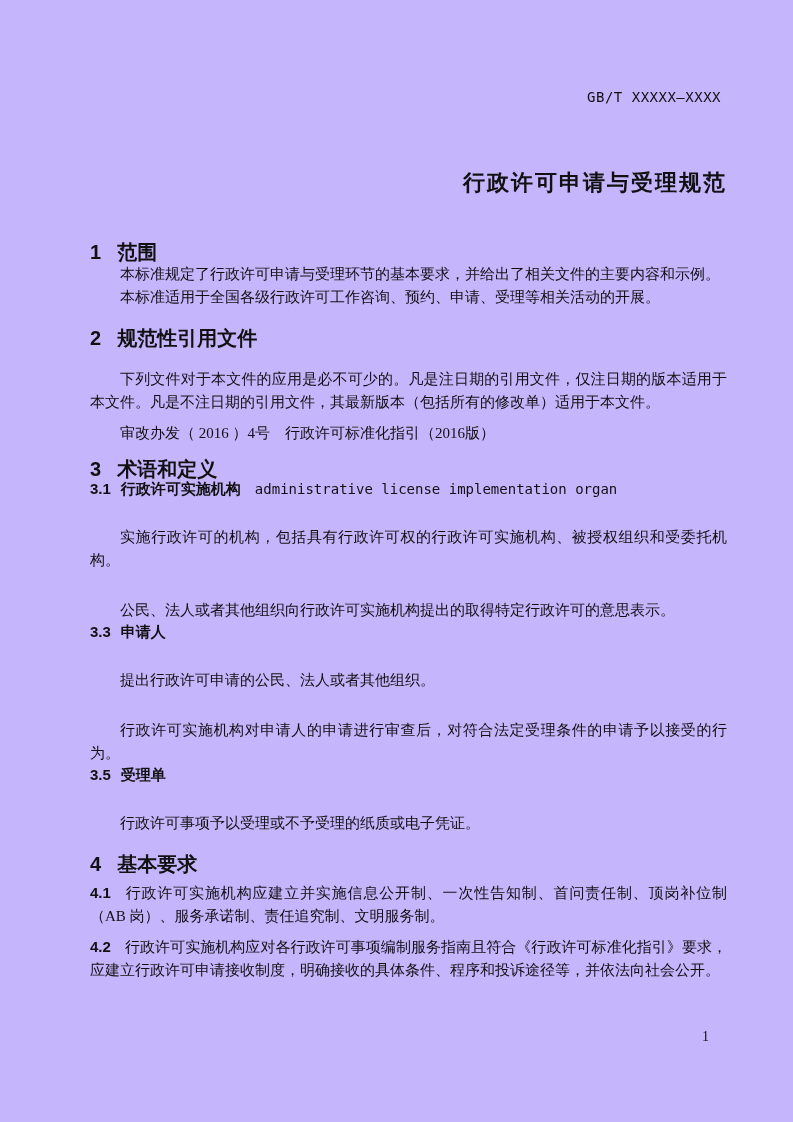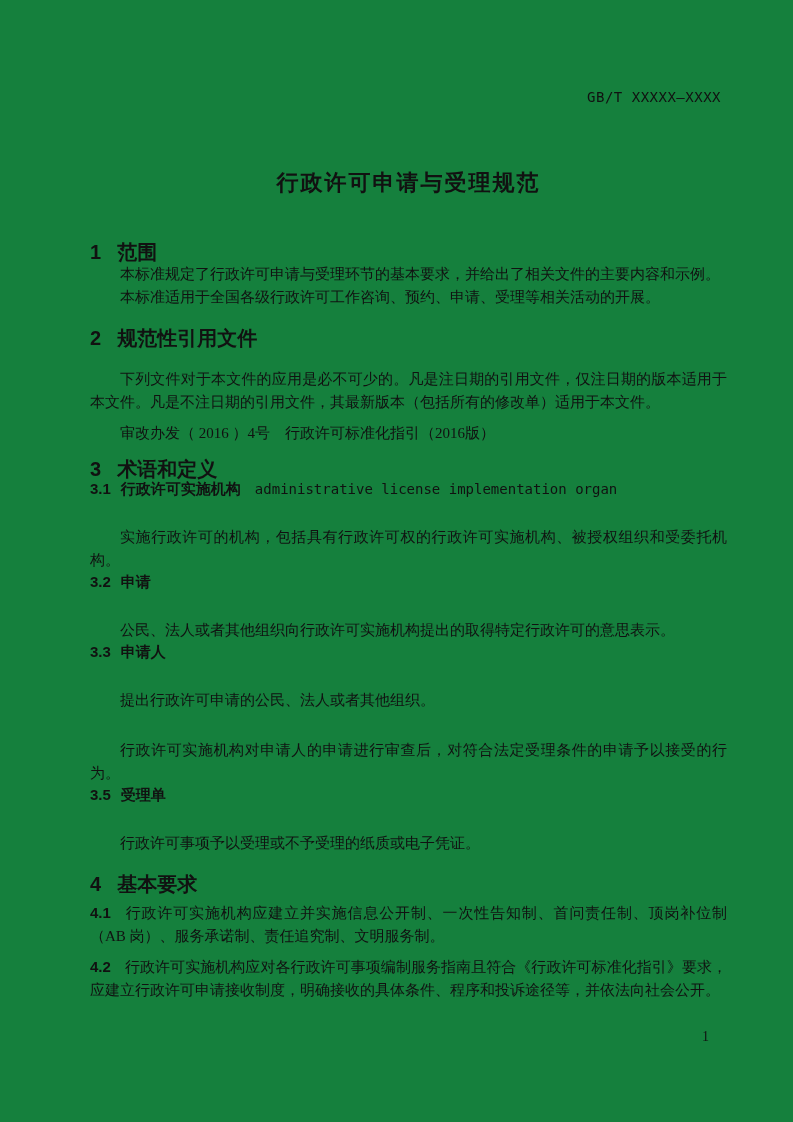--- a/index.html
+++ b/index.html
@@ -1,39 +1,39 @@
 <!DOCTYPE html>
 <html><head>
 <meta charset="utf-8">
 <style>
   * { margin: 0; padding: 0; box-sizing: border-box; }
   html, body { background: #ffffff; }
   .page {
     position: relative;
     width: 793px;
     height: 1122px;
-    background: #15803d;
+    background: #c4b5fd;
     padding: 88px 66px 0 90px;
     font-family: "Liberation Serif", "DejaVu Serif", serif;
     font-size: 15px;
     line-height: 23px;
     color: #111111;
     overflow: hidden;
   }
   .doc-header {
     text-align: right;
     font-family: "DejaVu Sans Mono", monospace;
     font-size: 14px;
     letter-spacing: 0.5px;
     line-height: 18px;
     padding-right: 6px;
   }
   .doc-title {
     margin-top: 62px;
-    text-align: center;
+    text-align: right;
     font-family: "Liberation Sans", "DejaVu Sans", sans-serif;
     font-size: 22px;
     font-weight: bold;
     letter-spacing: 2px;
     line-height: 30px;
   }
   .sec-heading {
     font-family: "Liberation Sans", "DejaVu Sans", sans-serif;
     font-size: 20px;
     font-weight: bold;
@@ -114,23 +114,20 @@
 
   <h2 class="sec-heading" id="s3-heading">
     <span class="sec-num">3</span><span>术语和定义</span>
   </h2>
 
   <h3 class="term-heading">
     <span class="clause-num">3.1</span><span>行政许可实施机构</span><span class="term-en">administrative license implementation organ</span>
   </h3>
   <p class="term-def">实施行政许可的机构，包括具有行政许可权的行政许可实施机构、被授权组织和受委托机构。</p>
 
-  <h3 class="term-heading">
-    <span class="clause-num">3.2</span><span>申请</span>
-  </h3>
   <p class="term-def">公民、法人或者其他组织向行政许可实施机构提出的取得特定行政许可的意思表示。</p>
 
   <h3 class="term-heading">
     <span class="clause-num">3.3</span><span>申请人</span>
   </h3>
   <p class="term-def">提出行政许可申请的公民、法人或者其他组织。</p>
 
   <p class="term-def">行政许可实施机构对申请人的申请进行审查后，对符合法定受理条件的申请予以接受的行为。</p>
 
   <h3 class="term-heading">

